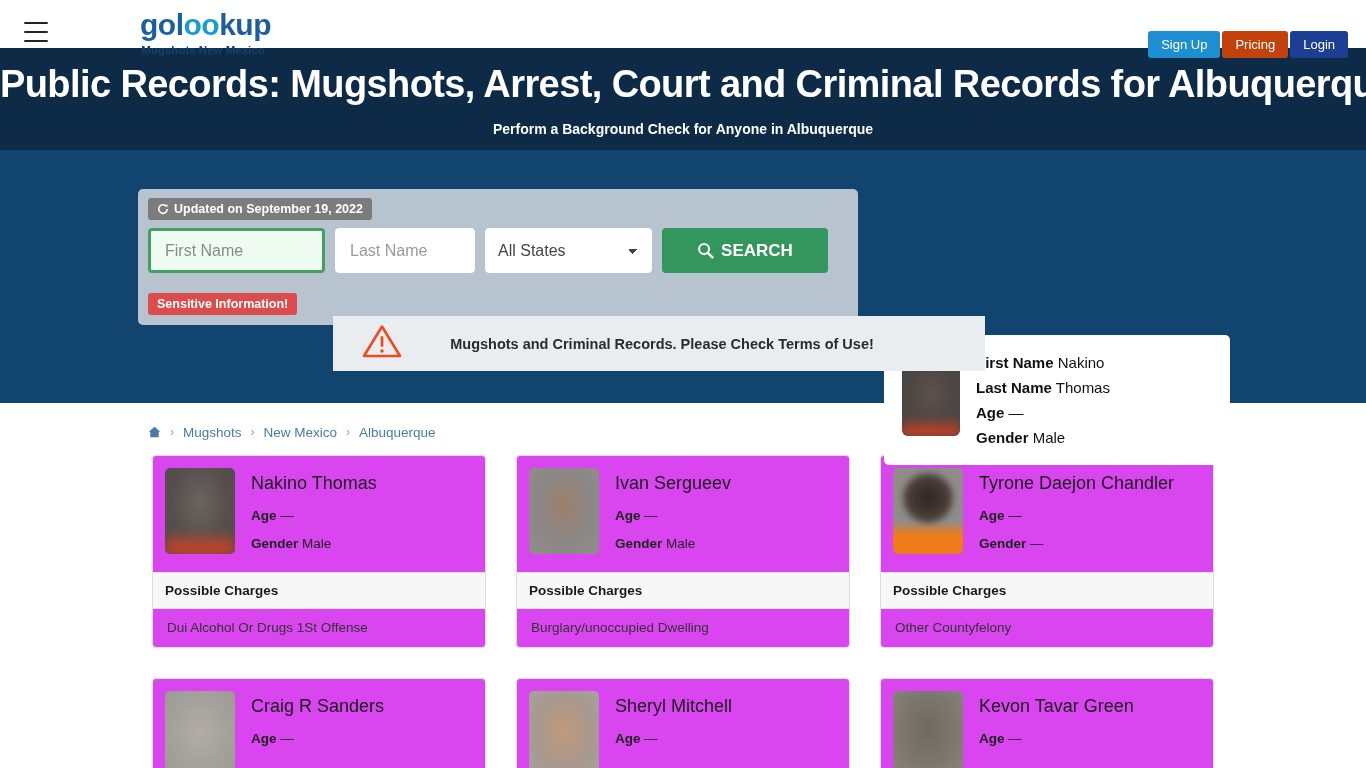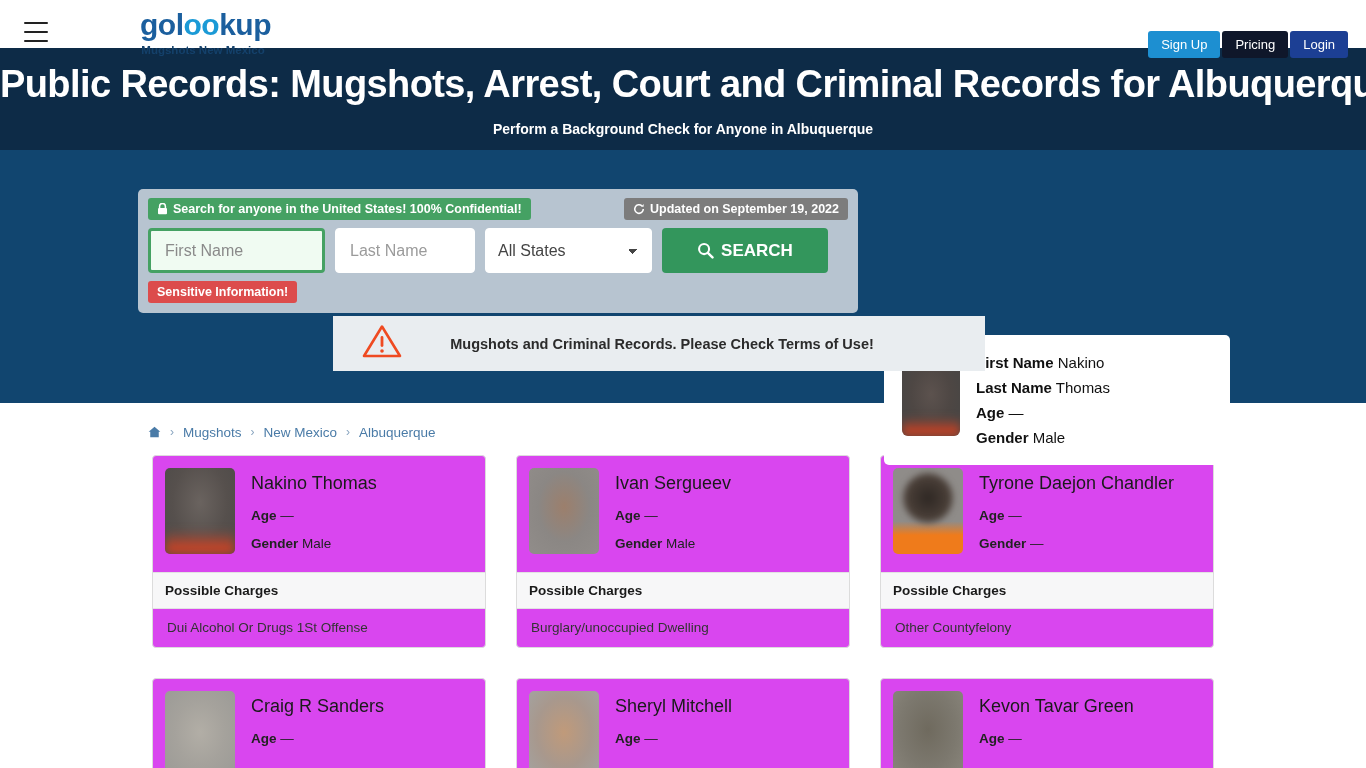--- a/index.html
+++ b/index.html
@@ -73,21 +73,21 @@
     border: none;
     color: #fff;
     font-size: 13px;
     font-family: "Liberation Sans", sans-serif;
     padding: 6px 13px;
     border-radius: 3px;
     cursor: pointer;
     line-height: 15px;
   }
   .btn-signup { background: #1d8fd1; }
-  .btn-pricing { background: #0f172a; text-align: center; }
+  .btn-pricing { background: #c2410c; text-align: center; }
   .btn-login { background: #1c3f94; }
 
   
   .hero-title-band {
     background: #0d2b47;
     padding: 14px 0 12px;
     text-align: center;
   }
   .hero-title {
     color: #ffffff;
@@ -207,21 +207,21 @@
     font-weight: bold;
     font-family: "Liberation Sans", sans-serif;
     cursor: pointer;
     display: flex;
     align-items: center;
     justify-content: center;
     gap: 7px;
   }
   .badge-red {
     display: inline-block;
-    margin-top: 8px;
+    margin-top: 20px;
     background: #dc4c4c;
     color: #fff;
     font-size: 12.5px;
     font-weight: bold;
     padding: 4px 9px;
     border-radius: 3px;
     line-height: 14px;
   }
 
   
@@ -415,27 +415,20 @@
 
 <div class="hero-title-band">
   <div class="hero-title">Public Records: Mugshots, Arrest, Court and Criminal Records for Albuquerque!</div>
   <div class="hero-sub">Perform a Background Check for Anyone in Albuquerque</div>
 </div>
 
 <div class="hero-body">
 
   <div class="search-panel">
     <div class="panel-top">
-      <div class="badge-green">
-        <svg width="11" height="12" viewBox="0 0 11 12">
-          <path d="M2.6 5V3.3a2.9 2.9 0 0 1 5.8 0V5" fill="none" stroke="#fff" stroke-width="1.5"></path>
-          <rect x="1" y="5" width="9" height="6.3" rx="1" fill="#fff"></rect>
-        </svg>
-        <span>Search for anyone in the United States! 100% Confidential!</span>
-      </div>
       <div class="badge-grey">
         <svg width="12" height="12" viewBox="0 0 14 14">
           <path d="M12 7a5 5 0 1 1-1.6-3.6" fill="none" stroke="#fff" stroke-width="1.8"></path>
           <path d="M12.4 1.2v3.1H9.3z" fill="#fff"></path>
         </svg>
         <span>Updated on September 19, 2022</span>
       </div>
     </div>
 
     <div class="search-row">

